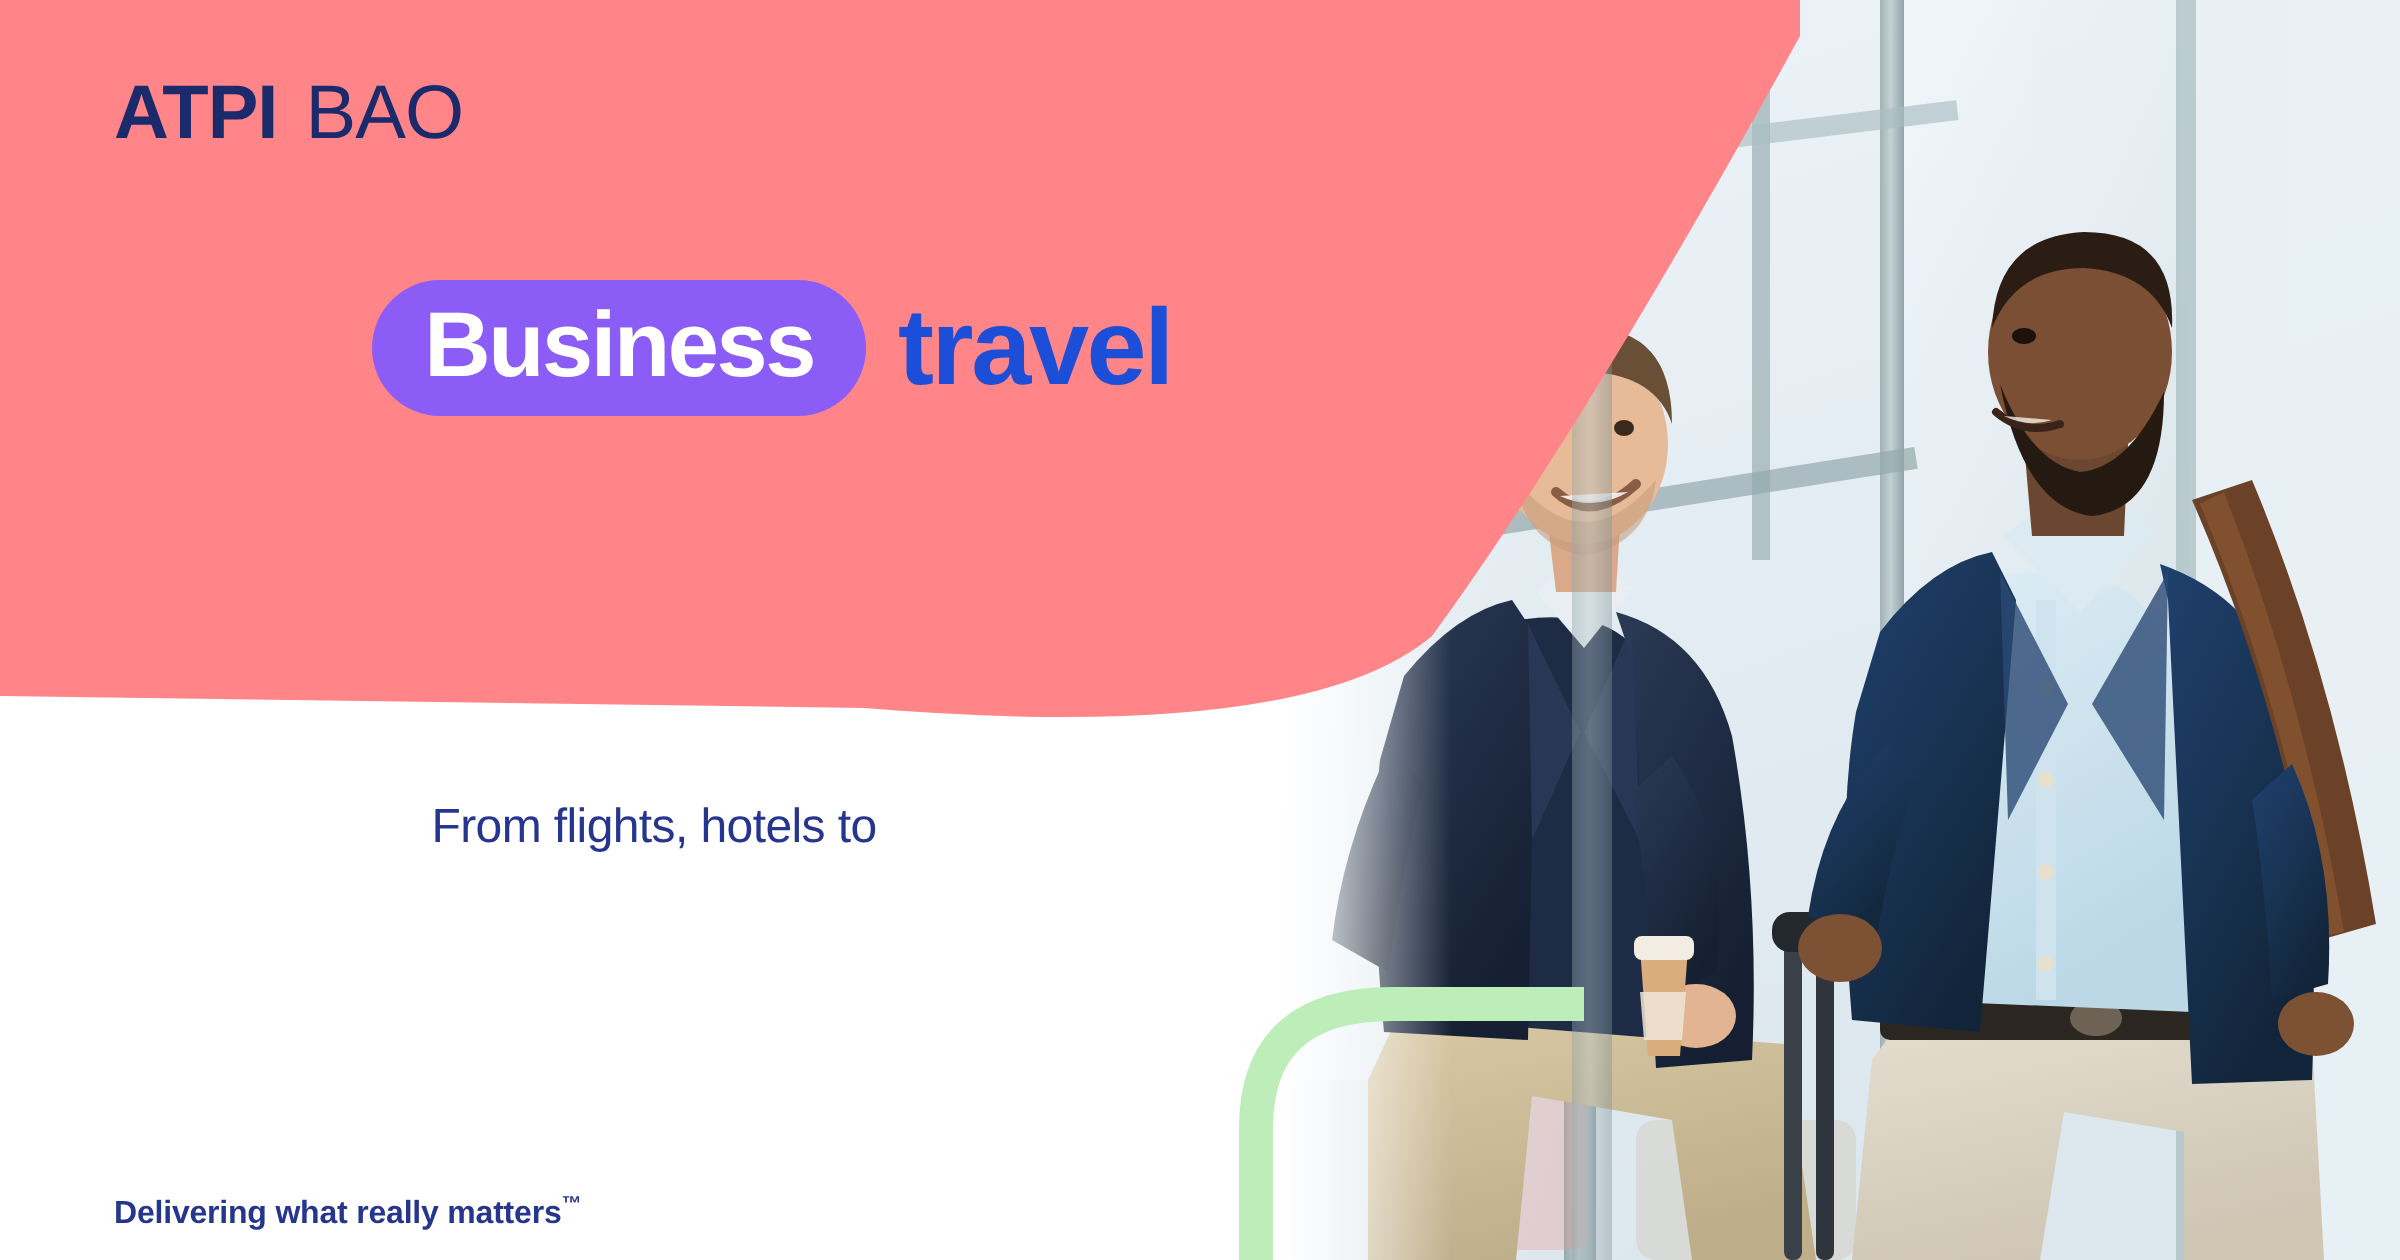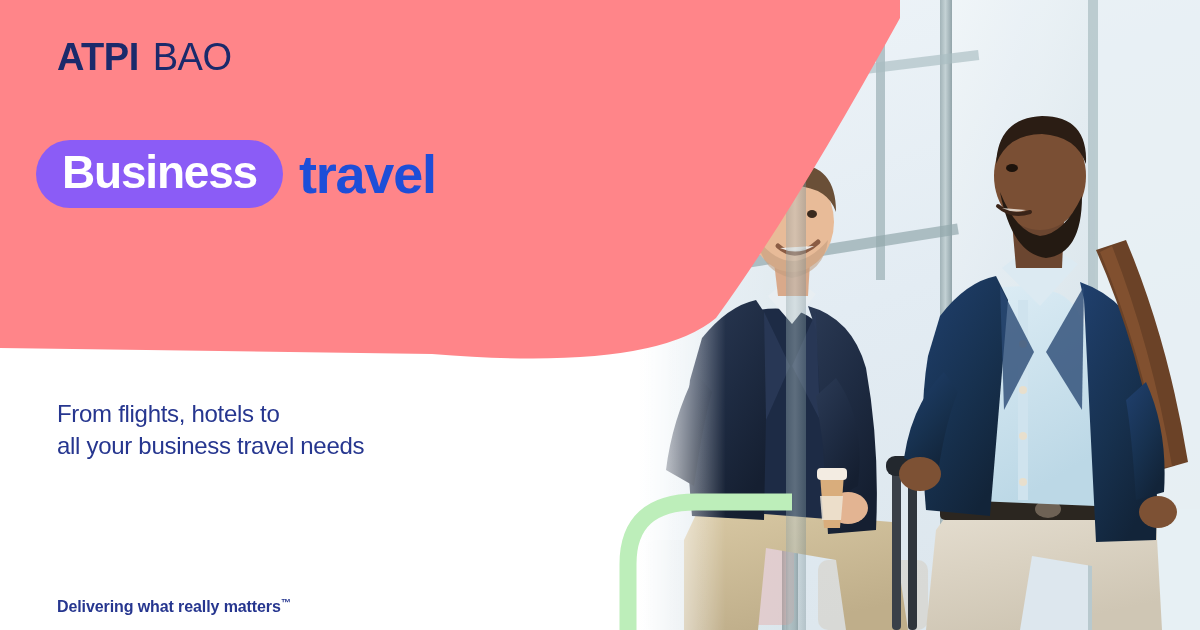--- a/index.html
+++ b/index.html
@@ -8,20 +8,21 @@
     padding: 0;
     background: #ffffff;
   }
   #banner {
     position: relative;
     width: 1200px;
     height: 630px;
     overflow: hidden;
     background: #ffffff;
     font-family: "Liberation Sans", sans-serif;
+    text-align: center;
   }
 
   
   .photo-layer {
     position: absolute;
     top: 0;
     right: 0;
     width: 560px;
     height: 630px;
     overflow: hidden;
@@ -345,20 +346,19 @@
   </div>
 
   <div class="headline">
     <span class="headline-line">
       <span class="hl-pill">Business</span><span class="hl-word hl-plain-pad">travel</span>
     </span>
   </div>
 
   <div class="body-copy">
     <span class="bc-line">From flights, hotels to</span>
-    <span class="bc-line">all your business travel needs</span>
   </div>
 
   <div class="tagline">
     <span>Delivering what really matters</span><sup>™</sup>
   </div>
 
 </div>
 
 </body></html>

